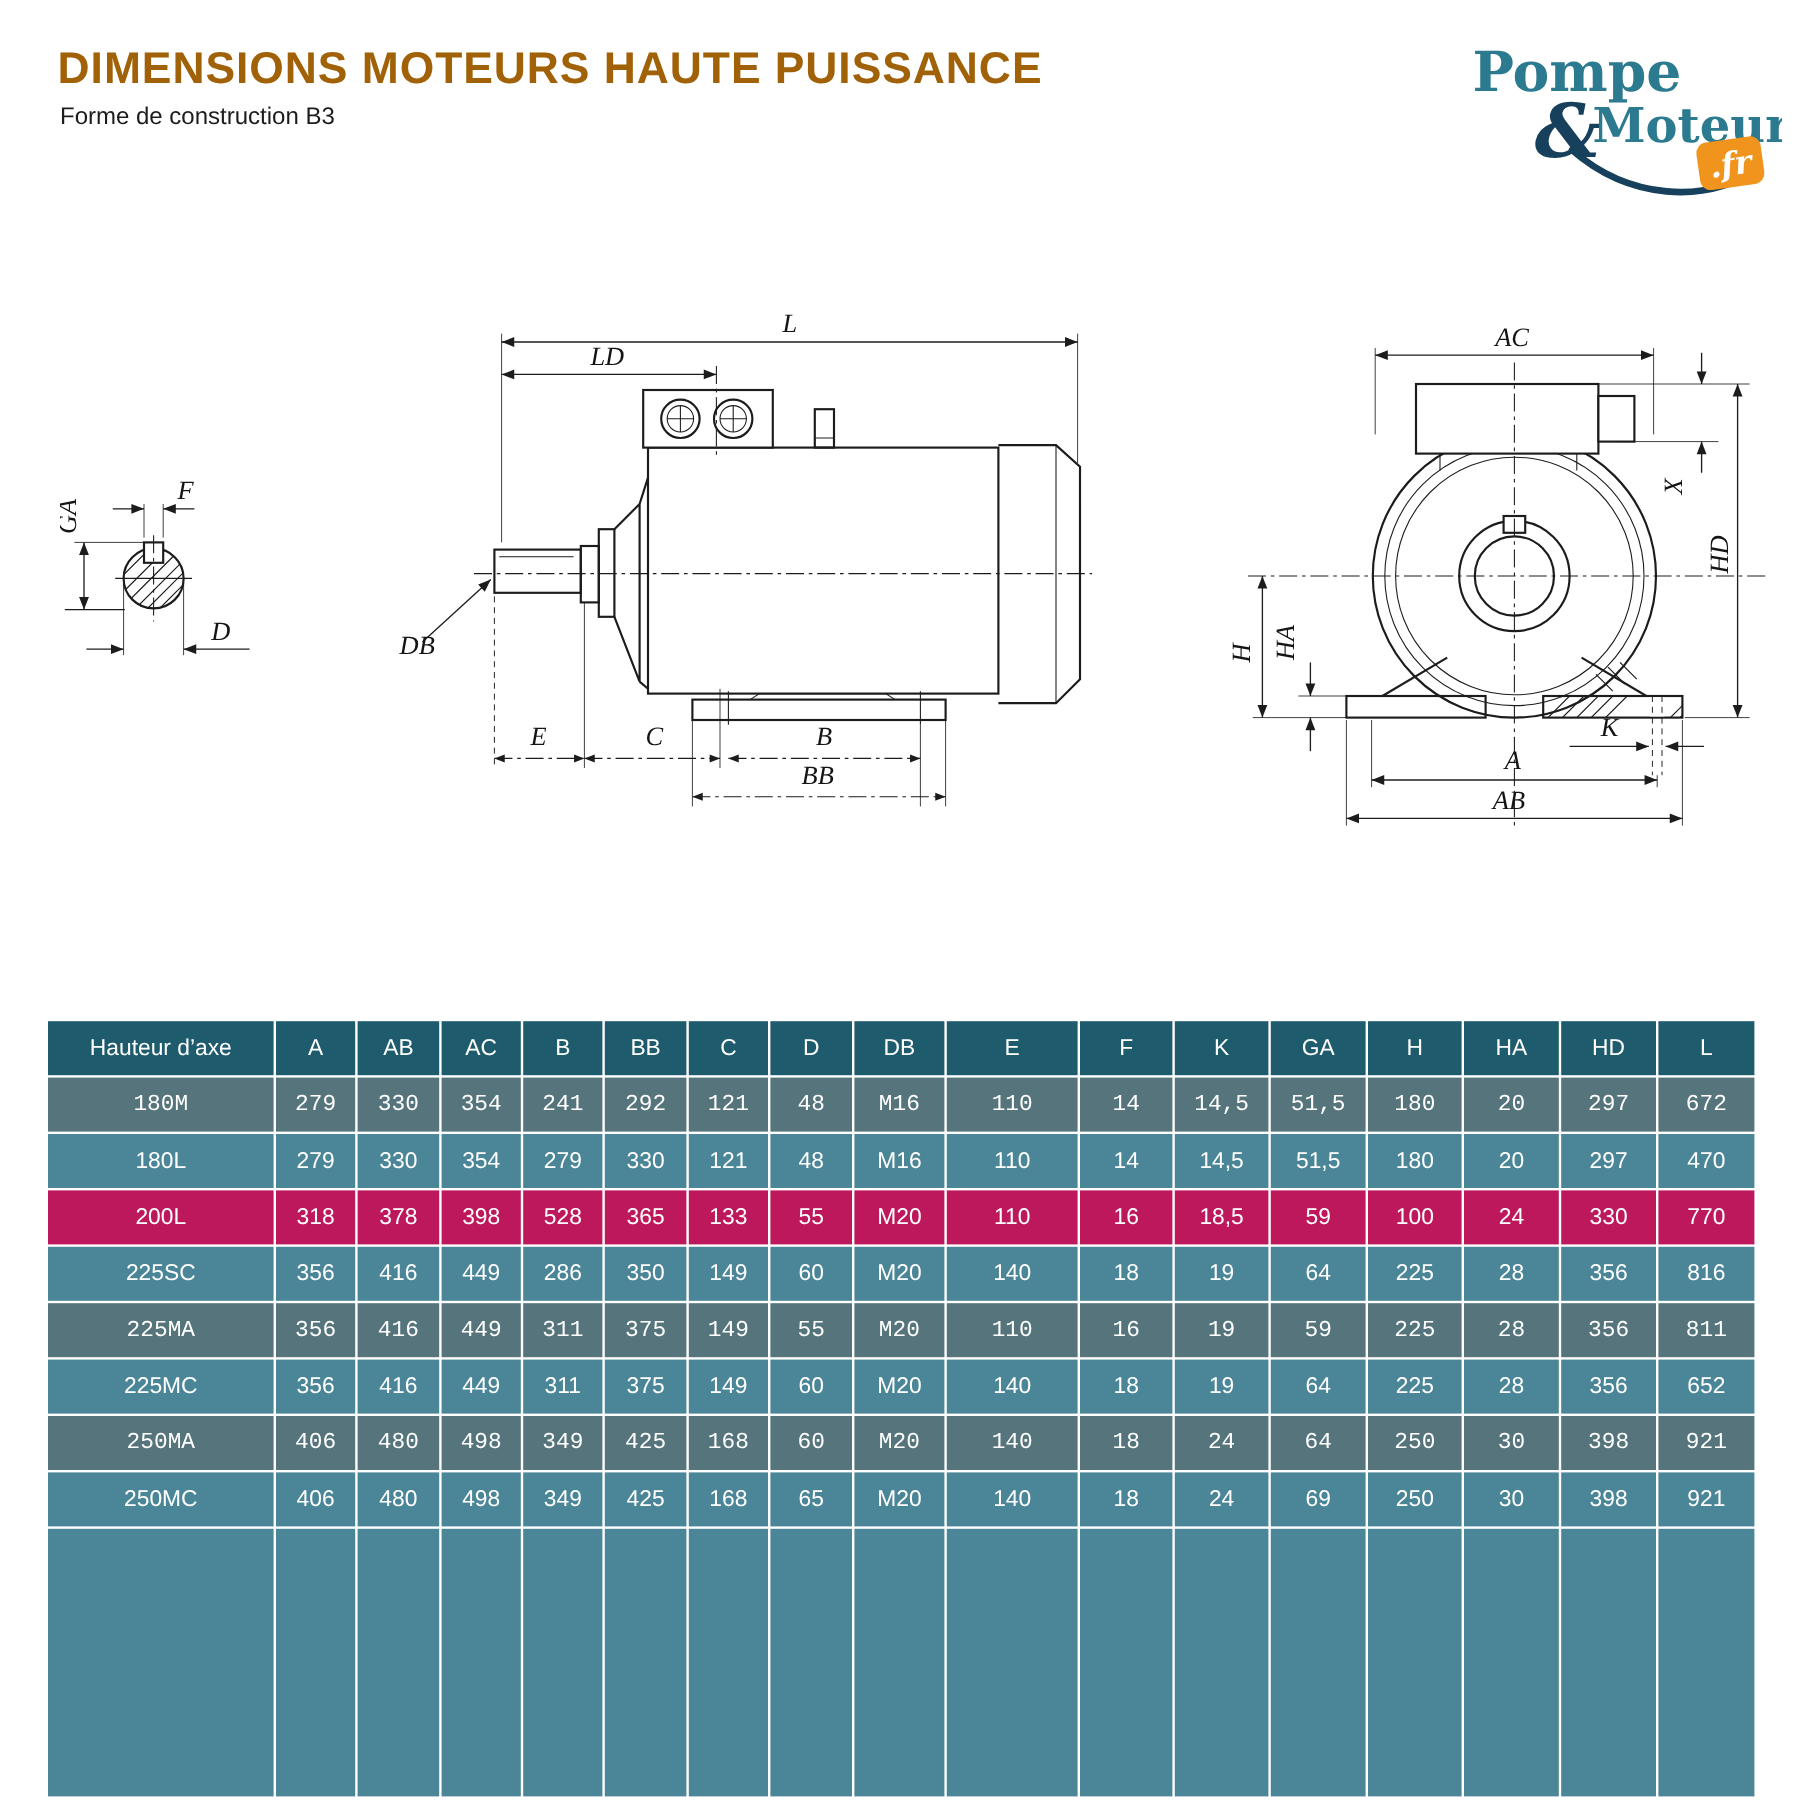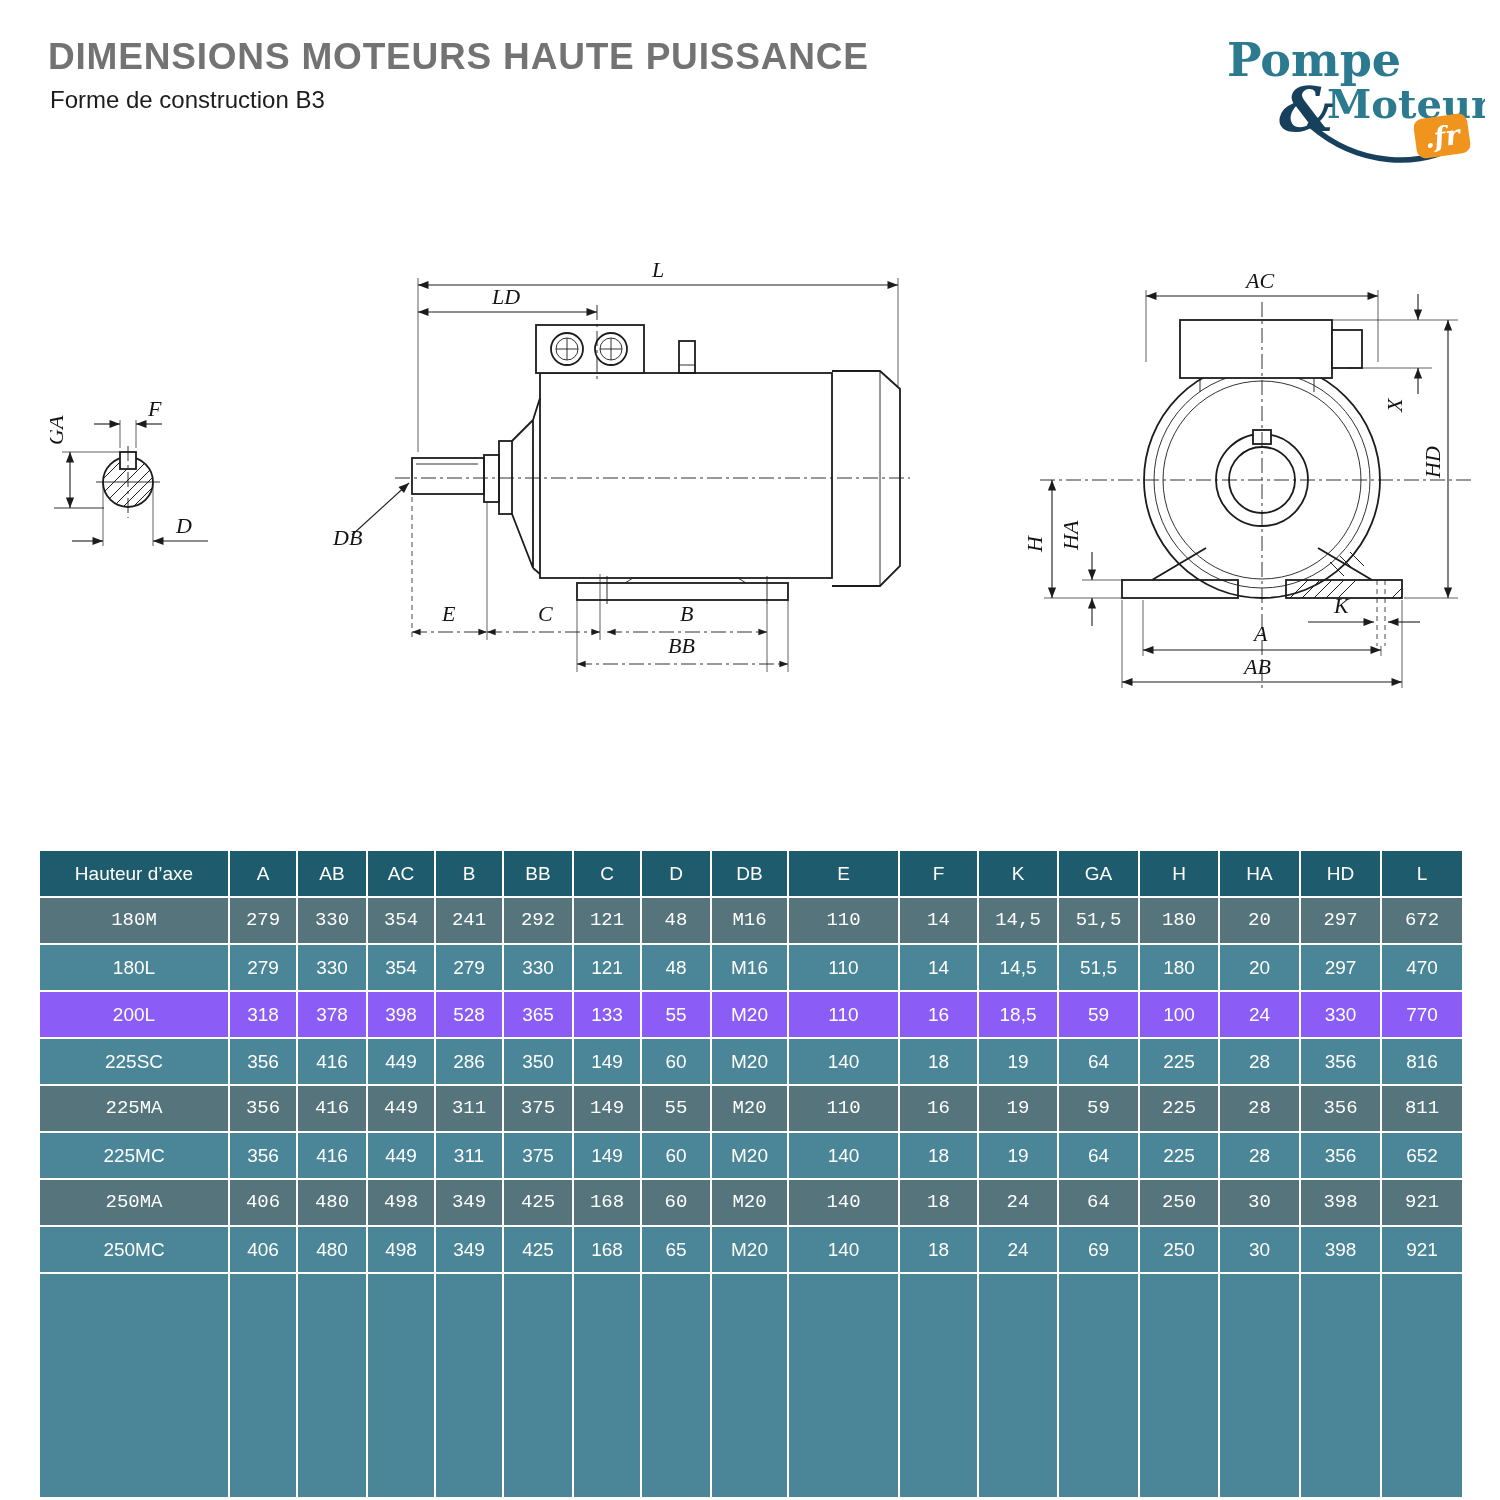--- a/index.html
+++ b/index.html
@@ -1,21 +1,21 @@
 <!DOCTYPE html>
 <html><head>
 <meta charset="utf-8">
 <style>
   html,body{margin:0;padding:0;background:#ffffff;}
   .page{position:relative;width:1500px;height:1500px;background:#ffffff;overflow:hidden;
         font-family:"Liberation Sans",sans-serif;}
   
   .title{position:absolute;left:48px;top:36px;font-size:37px;font-weight:800;
-         letter-spacing:.8px;color:#737373;}
-  .subtitle{position:absolute;left:50px;top:86px;font-size:24px;color:#1c1c1c;}
+         letter-spacing:.8px;color:#a16207;}
+  .subtitle{position:absolute;left:50px;top:86px;font-size:20px;color:#1c1c1c;}
   
   .logo{position:absolute;left:1185px;top:30px;}
   
   .drw{position:absolute;}
   .out{stroke:#1c1c1c;stroke-width:1.8;fill:none;}
   .thin{stroke:#1c1c1c;stroke-width:.9;fill:none;}
   .dim{stroke:#1c1c1c;stroke-width:1.1;fill:none;}
   .ext{stroke:#1c1c1c;stroke-width:.7;fill:none;}
   .cl{stroke:#1c1c1c;stroke-width:.9;fill:none;stroke-dasharray:15 4 3 4;}
   .dsh{stroke:#1c1c1c;stroke-width:.8;fill:none;stroke-dasharray:5 4;}
@@ -26,21 +26,21 @@
   .tablewrap{position:absolute;left:40px;top:851px;width:1422px;height:646px;
              background:#ffffff;display:flex;flex-direction:column;row-gap:2px;}
   .trow{display:grid;column-gap:2px;flex:0 0 45px;
         grid-template-columns:188px 66px 68px 66px 66px 68px 66px 68px 75px 109px 77px 78px 79px 78px 79px 79px 1fr;}
   .trow.fill{flex:1 1 auto;}
   .cell{display:flex;align-items:center;justify-content:center;color:#ffffff;
         font-size:19px;line-height:1;}
   .header .cell{background:#1E5B6D;font-weight:400;}
   .dark  .cell{background:#55747B;font-family:Liberation Mono, monospace;}
   .light .cell{background:#4A8697;}
-  .hl    .cell{background:#8b5cf6;}
+  .hl    .cell{background:#be185d;}
 </style>
 </head>
 <body>
 
 <div class="page">
 
   <div class="title">DIMENSIONS MOTEURS HAUTE PUISSANCE</div>
   <div class="subtitle">Forme de construction B3</div>
 
   <svg class="logo" width="300" height="150" viewBox="0 0 300 150">

